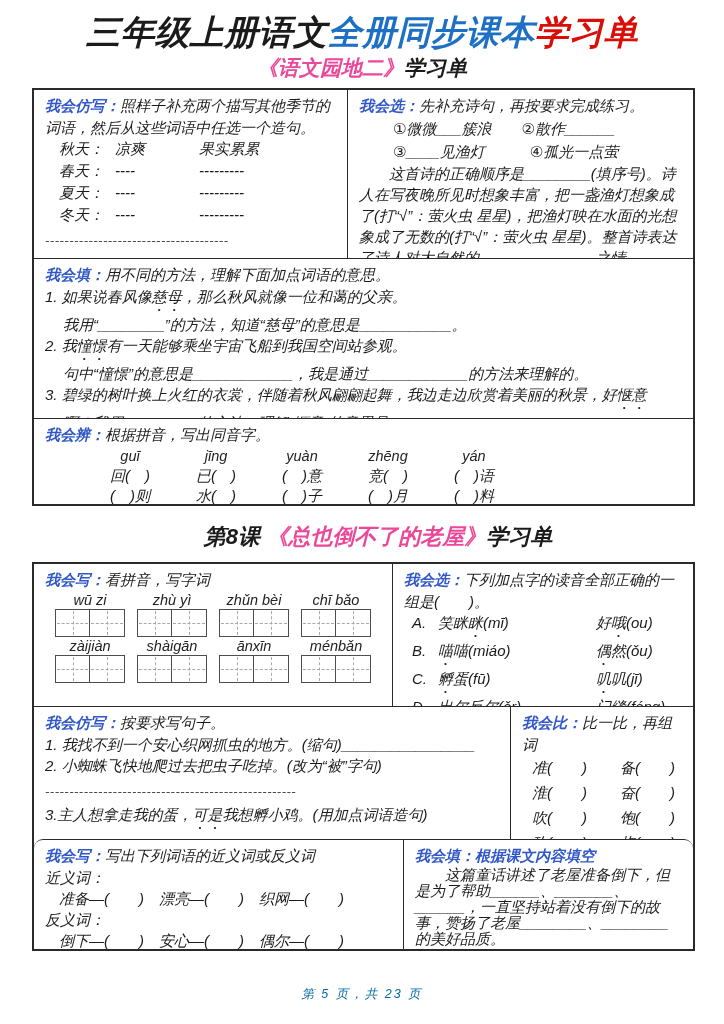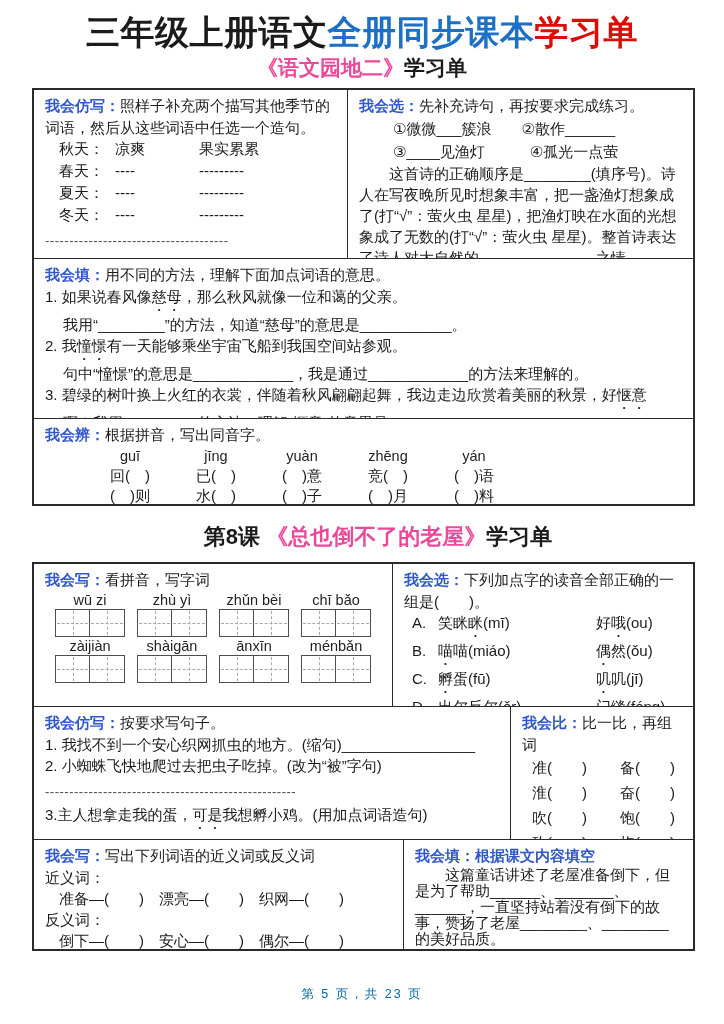--- a/index.html
+++ b/index.html
@@ -1,17 +1,17 @@
 <!DOCTYPE html>
 <html><head>
 <meta charset="utf-8">
 <style>
   html,body{margin:0;padding:0;background:#ffffff;}
   body{width:724px;height:1024px;font-family:"Liberation Sans","DejaVu Sans",sans-serif;color:#1b1b1b;}
-  .page{position:relative;width:724px;height:1024px;overflow:hidden;}
+  .page{position:relative;width:724px;height:1024px;overflow:hidden;font-style:italic;}
   .title{position:absolute;top:10px;left:0;width:100%;text-align:center;font-size:34px;font-weight:bold;letter-spacing:0.5px;white-space:nowrap;}
   .t-blue{color:#1d70c4;}
   .t-red{color:#da0d07;}
   .subtitle{position:absolute;top:54px;left:0;width:100%;text-align:center;font-size:21px;font-weight:bold;}
   .d-red{color:#ec4899;}
   .sec2-header{position:absolute;top:522px;left:16px;width:100%;text-align:center;font-size:22px;font-weight:bold;}
   .tbl{position:absolute;left:32px;width:663px;border:2px solid #2a2a2a;box-sizing:border-box;background:#fff;}
   .tbl1{top:88px;}
   .tbl2{top:562px;}
   .row{display:flex;box-sizing:border-box;}
@@ -257,21 +257,21 @@
             <span class="bi-col">吹(　　)</span>
             <span>饱(　　)</span>
           </div>
         <div class="bi-row">
             <span class="bi-col">砍(　　)</span>
             <span>抱(　　)</span>
           </div>
       </div>
     </div>
 
-    <div class="row" style="height:110px;">
+    <div class="row" style="height:110px;border-radius:9px;">
       <div class="cell" style="width:369px;flex:0 0 auto;">
         <div class="para"><span class="lbl">我会写：</span><span>写出下列词语的近义词或反义词</span></div>
         <div class="txt">近义词：</div>
         <div class="txt" style="margin-left:14px;">准备—(　　)　漂亮—(　　)　织网—(　　)</div>
         <div class="txt">反义词：</div>
         <div class="txt" style="margin-left:14px;">倒下—(　　)　安心—(　　)　偶尔—(　　)</div>
       </div>
       <div class="cell" style="flex:1;">
         <div class="para blue-line"><span class="lbl">我会填：</span><span>根据课文内容填空</span></div>
         <div class="txt" style="line-height:16px;">　　这篇童话讲述了老屋准备倒下，但是为了帮助______、_______、______，一直坚持站着没有倒下的故事，赞扬了老屋________、________的美好品质。</div>

